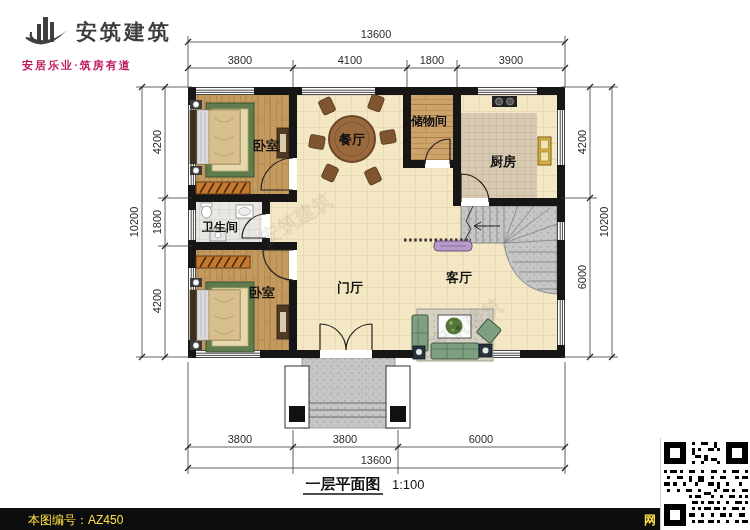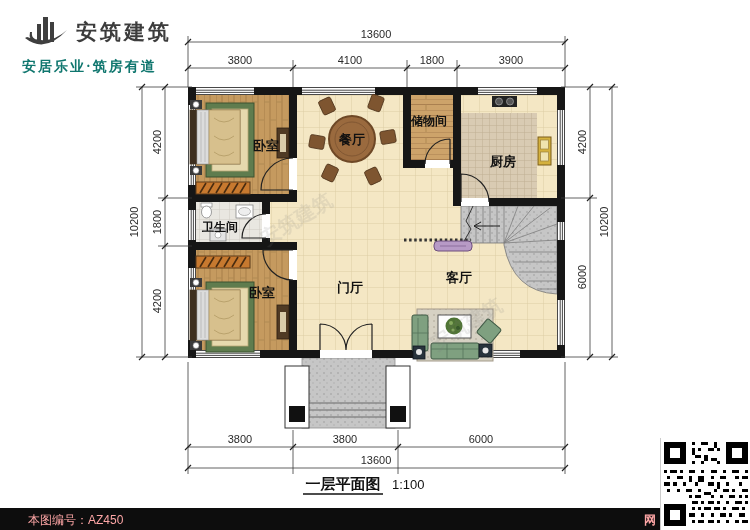--- a/index.html
+++ b/index.html
@@ -1,29 +1,29 @@
 <!DOCTYPE html>
 <html><head>
 <meta charset="utf-8">
 <style>
   html,body{margin:0;padding:0;background:#888;}
   .canvas{position:relative;width:750px;height:530px;background:#ffffff;overflow:hidden;
           font-family:"Liberation Sans","DejaVu Sans",sans-serif;}
   .logo{position:absolute;left:22px;top:12px;width:220px;}
   .logo-row{display:flex;align-items:center;gap:6px;}
   .logo-name{font-size:21px;font-weight:bold;color:#3c3c3c;letter-spacing:3px;}
-  .logo-tag{margin-top:6px;font-size:14px;font-weight:bold;color:#0f766e;letter-spacing:2px;font-family:Liberation Serif, serif;}
+  .logo-tag{margin-top:6px;font-size:11px;font-weight:bold;color:#be185d;letter-spacing:2px;font-family:Liberation Serif, serif;}
   svg text{font-family:"Liberation Sans","DejaVu Sans",sans-serif;}
   .dimtxt{font-size:11px;fill:#2a2a2a;}
   .roomtxt{font-size:13px;font-weight:bold;fill:#111;}
   .roomtxt-sm{font-size:12px;font-weight:bold;fill:#111;}
   .captxt{font-size:15px;font-weight:bold;fill:#111;}
   .scaletxt{font-size:13px;fill:#111;}
   .wm{font-size:20px;fill:#7a7a7a;opacity:0.14;font-weight:bold;}
-  .footer{position:absolute;left:0;bottom:0;width:750px;height:22px;background:#0d0d0d;color:#fca5a5;}
+  .footer{position:absolute;left:0;bottom:0;width:750px;height:22px;background:#0d0d0d;color:#fde047;}
   .footer span{position:absolute;top:4px;font-size:12px;white-space:nowrap;}
   .f-num{left:28px;}
   .f-co{left:150px;}
   .f-web{left:644px;font-weight:bold;}
   .qr{position:absolute;left:660px;top:438px;width:90px;height:92px;background:#fff;border-left:1px solid #ccc;}
 </style>
 </head>
 <body>
 
 <div class="canvas">

